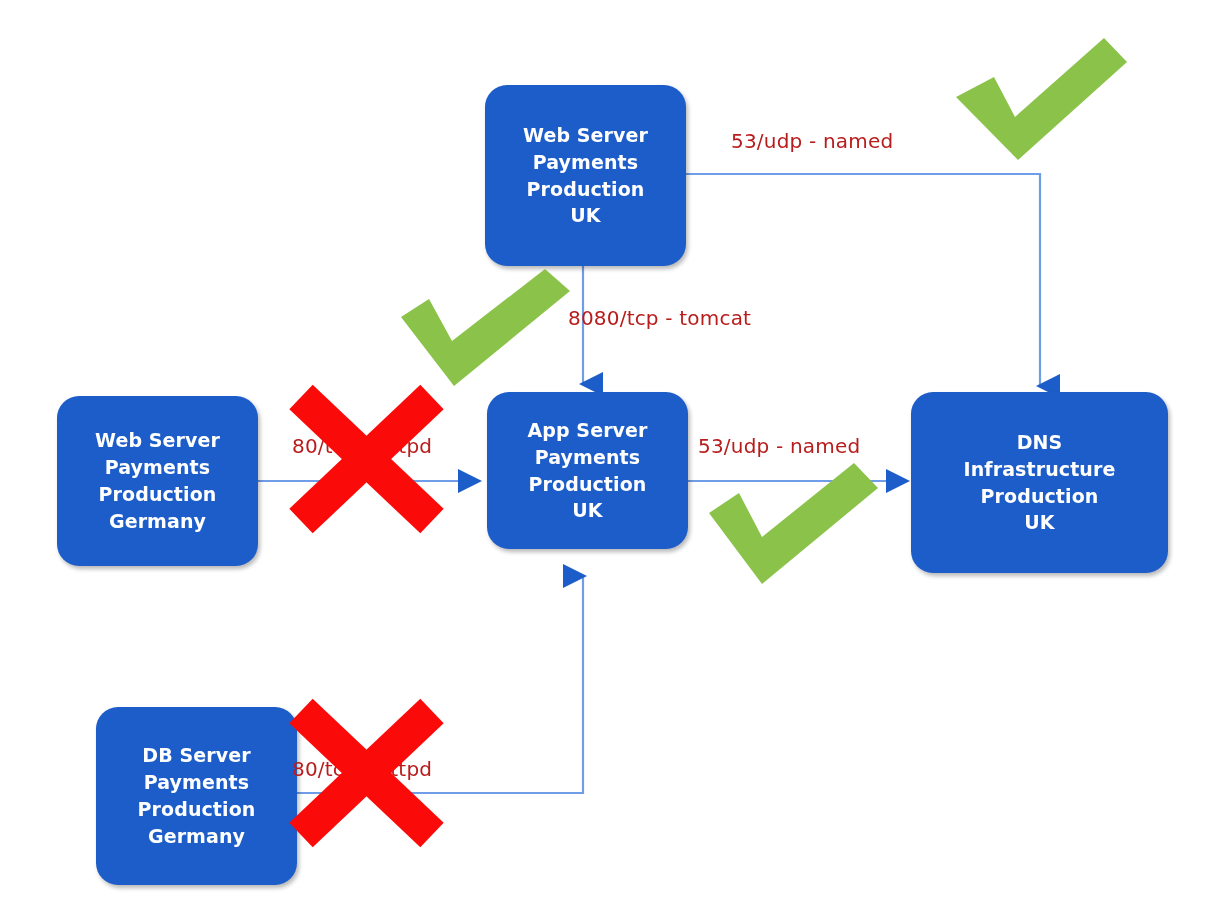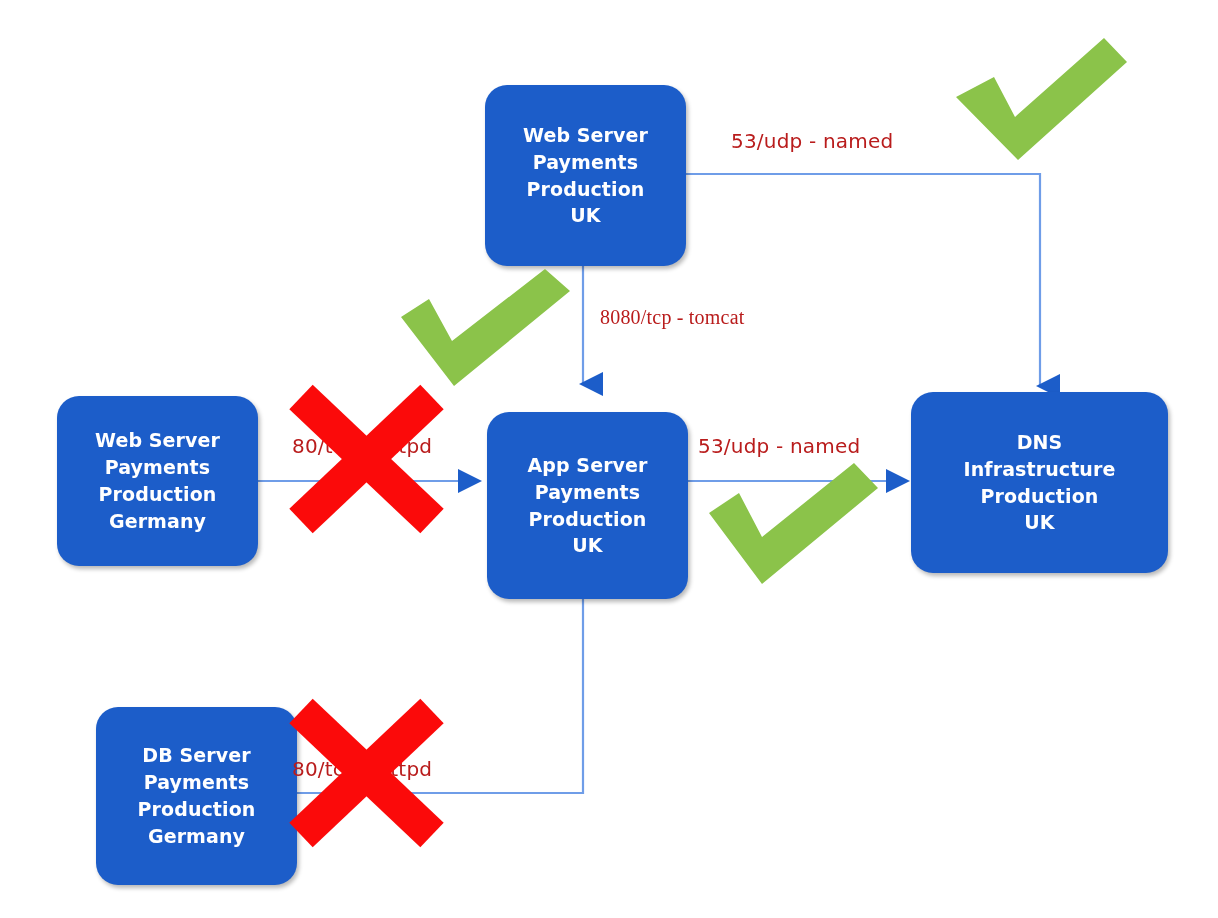--- a/index.html
+++ b/index.html
@@ -105,21 +105,21 @@
 
   <div id="nodes-layer">
 
     <div class="node" style="left:485px; top:85px; width:201px; height:181px;">
       <span class="line">Web Server</span>
       <span class="line">Payments</span>
       <span class="line">Production</span>
       <span class="line">UK</span>
     </div>
 
-    <div class="node" style="left:487px; top:412px; width:201px; height:187px;">
+    <div class="node" style="left:487px; top:392px; width:201px; height:157px;">
       <span class="line">App Server</span>
       <span class="line">Payments</span>
       <span class="line">Production</span>
       <span class="line">UK</span>
     </div>
 
     <div class="node" style="left:911px; top:392px; width:257px; height:181px;">
       <span class="line">DNS</span>
       <span class="line">Infrastructure</span>
       <span class="line">Production</span>
@@ -137,21 +137,21 @@
       <span class="line">DB Server</span>
       <span class="line">Payments</span>
       <span class="line">Production</span>
       <span class="line">Germany</span>
     </div>
   </div>
 
   <div id="labels-layer">
     <div class="edge-label" style="left:731px; top:129px;">53/udp - named</div>
 
-    <div class="edge-label" style="left:600px; top:306px;font-family:Liberation Serif, serif;">8080/tcp  - tomcat</div>
+    <div class="edge-label" style="left:568px; top:306px;">8080/tcp  - tomcat</div>
 
     <div class="edge-label" style="left:292px; top:434px;">80/tcp - httpd</div>
 
     <div class="edge-label" style="left:698px; top:434px;">53/udp - named</div>
 
     <div class="edge-label" style="left:292px; top:757px;">80/tcp - httpd</div>
   </div>
 
   <svg id="marks-layer" viewBox="0 0 1218 918" xmlns="http://www.w3.org/2000/svg">
 

